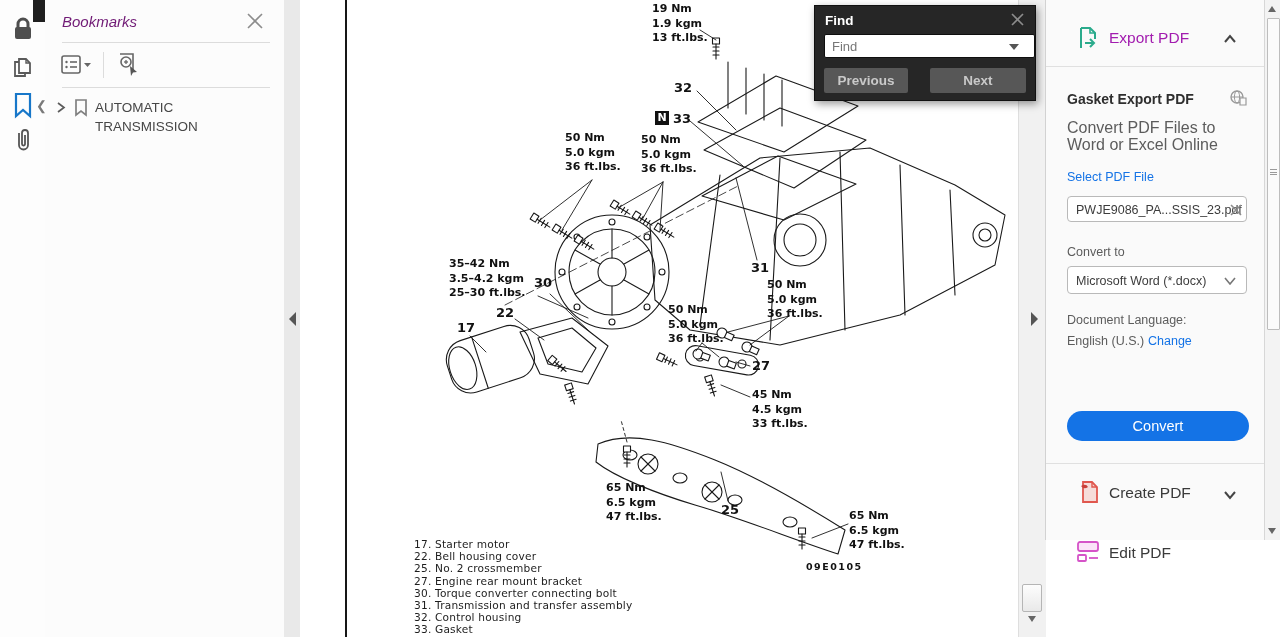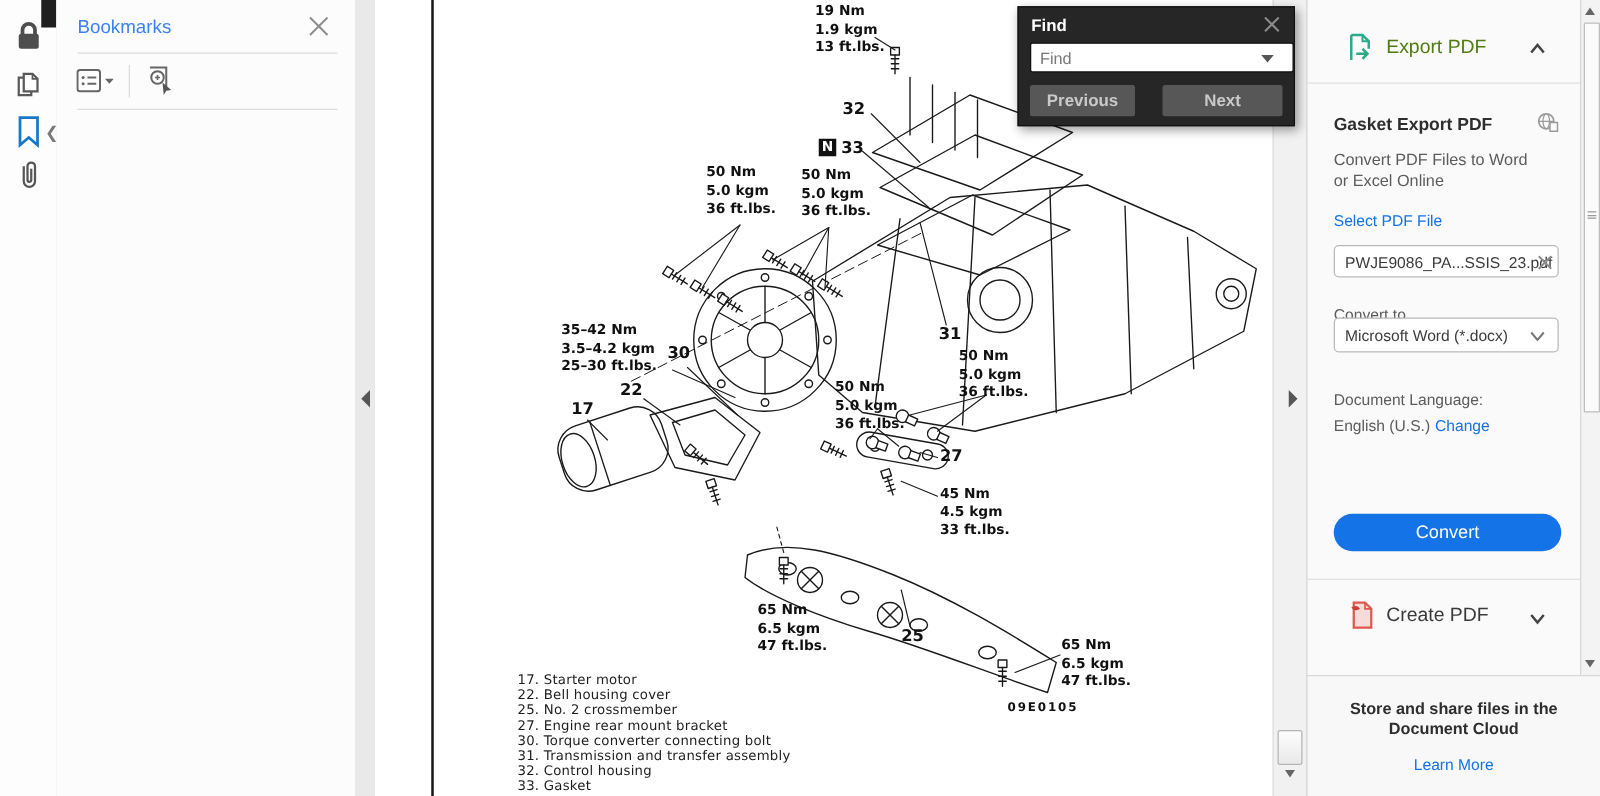--- a/index.html
+++ b/index.html
@@ -5,21 +5,21 @@
   html,body{margin:0;padding:0;background:#fff;}
   #app{position:relative;width:1280px;height:637px;overflow:hidden;
        font-family:"Liberation Sans",sans-serif;background:#fff;}
   
   .leftbar{position:absolute;left:0;top:0;width:45px;height:637px;background:#fdfdfd;border-right:1px solid #d2d2d2;}
   .leftbar .frag{position:absolute;left:33px;top:0;width:12px;height:22px;background:#1f1f1f;}
   .lb-btn{position:absolute;left:8px;width:30px;height:30px;display:flex;align-items:center;justify-content:center;cursor:pointer;}
   .panel-notch{position:absolute;left:36px;top:98px;width:9px;height:16px;color:#7a7a7a;font-size:13px;line-height:16px;}
   
   .bmpanel{position:absolute;left:45px;top:0;width:239px;height:637px;background:#fcfcfc;border-right:1px solid #c9c9c9;}
-  .bm-title{position:absolute;left:17px;top:13px;font-size:15px;color:#3b82f6;}
+  .bm-title{position:absolute;left:17px;top:13px;font-size:15px;color:#701a75;font-style:italic;}
   .bm-close{position:absolute;right:20px;top:12px;width:18px;height:18px;}
   .bm-div{position:absolute;left:17px;right:14px;height:1px;background:#dcdcdc;}
   .bm-toolbtn{position:absolute;top:52px;width:34px;height:26px;display:flex;align-items:center;justify-content:center;}
   .bm-sep{position:absolute;left:58px;top:52px;width:1px;height:26px;background:#dcdcdc;}
   .bm-item{position:absolute;left:10px;top:98px;width:215px;display:flex;gap:6px;cursor:pointer;}
   .bm-item .lbl{font-size:13.5px;color:#474747;line-height:19px;width:120px;}
   
   .graystrip{position:absolute;left:284px;top:0;width:16px;height:637px;background:#e9e9e9;}
   .collapse-left{position:absolute;left:287px;top:310px;width:11px;height:18px;cursor:pointer;}
   .page{position:absolute;left:300px;top:0;width:718px;height:637px;background:#fff;}
@@ -41,24 +41,24 @@
   .find .fclose{position:absolute;right:10px;top:6px;width:15px;height:15px;}
   .find input{position:absolute;left:9px;top:28px;width:184px;height:22px;border:1px solid #0f0f0f;border-radius:2px;background:#fff;
       font-family:"Liberation Sans",sans-serif;font-size:13px;color:#333;padding:0 18px 0 7px;outline:none;}
   .find input::placeholder{color:#777;}
   .find .inarrow{position:absolute;right:16px;top:38px;width:0;height:0;border-left:5px solid transparent;border-right:5px solid transparent;border-top:6px solid #555;}
   .fbtn{position:absolute;top:62px;height:25px;background:#575757;border:none;border-radius:2px;color:#c9c9c9;font-family:"Liberation Sans",sans-serif;
       font-size:13.5px;font-weight:bold;cursor:pointer;}
   
   .rpanel{position:absolute;left:1045px;top:0;width:219px;height:540px;background:#fafafa;border-left:1px solid #d2d2d2;}
   .rp-hdr{position:absolute;left:0;top:20px;width:100%;height:38px;cursor:pointer;}
-  .rp-hdr .txt{position:absolute;left:63px;top:9px;font-size:15.5px;color:#4d7c0f;}
+  .rp-hdr .txt{position:absolute;left:63px;top:9px;font-size:15.5px;color:#a21caf;}
   .rp-div{position:absolute;left:0;width:219px;height:1px;background:#e0e0e0;}
   .rp-bold{position:absolute;left:21px;font-size:14px;font-weight:bold;color:#2e2e2e;}
-  .rp-desc{position:absolute;left:21px;width:165px;font-size:13px;color:#5c5c5c;line-height:16.5px;}
+  .rp-desc{position:absolute;left:21px;width:165px;font-size:16px;color:#5c5c5c;line-height:16.5px;}
   .rp-link{color:#1473e6;font-size:12.5px;cursor:pointer;text-decoration:none;}
   .rp-box{position:absolute;left:21px;width:180px;height:26px;border:1px solid #b9b9b9;border-radius:4px;background:#fff;
       font-size:12.5px;color:#3c3c3c;line-height:26px;padding-left:8px;box-sizing:border-box;cursor:pointer;}
   .rp-label{position:absolute;left:21px;font-size:12.5px;color:#5c5c5c;text-align:center;}
   .convert-btn{position:absolute;left:21px;top:411px;width:182px;height:30px;background:#1473e6;border:none;border-radius:16px;
       color:#fff;font-family:"Liberation Sans",sans-serif;font-size:14.5px;cursor:pointer;}
   .rp-row{position:absolute;left:0;width:100%;height:40px;cursor:pointer;}
   .rp-row .txt{position:absolute;left:63px;top:10px;font-size:15.5px;color:#3a3a3a;}
   .rp-footer{position:absolute;left:1045px;top:540px;width:235px;height:97px;background:#f8f8f8;border-top:1px solid #d8d8d8;border-left:1px solid #d2d2d2;box-sizing:border-box;}
   .rp-footer .bold{margin:18px auto 0;width:190px;text-align:center;font-size:13px;font-weight:bold;color:#2e2e2e;line-height:16px;}
@@ -129,20 +129,29 @@
     <div class="bm-toolbtn" style="left:66px">
       <svg class="icon" width="26" height="26" viewBox="0 0 26 26">
         <path d="M5 2 h13 v16" fill="none" stroke="#666" stroke-width="1.6"></path>
         <circle cx="11" cy="10" r="5" fill="none" stroke="#666" stroke-width="1.6"></circle>
         <line x1="11" y1="8" x2="11" y2="12" stroke="#666" stroke-width="1.3"></line>
           <line x1="9" y1="10" x2="13" y2="10" stroke="#666" stroke-width="1.3"></line>
         <path d="M15 14 l7 6 l-4 .5 l-2 3.5 z" fill="#555"></path>
       </svg>
     </div>
     <div class="bm-div" style="top:87px"></div>
+    <div class="bm-item">
+      <svg class="icon" width="12" height="19" viewBox="0 0 12 19">
+        <path d="M3 5 l6 4.5 l-6 4.5" fill="none" stroke="#5c5c5c" stroke-width="1.7"></path>
+      </svg>
+      <svg class="icon" width="16" height="19" viewBox="0 0 16 19">
+        <path d="M3 2 h10 v15 l-5 -4 l-5 4 z" fill="none" stroke="#808080" stroke-width="1.7"></path>
+      </svg>
+      <span class="lbl">AUTOMATIC TRANSMISSION</span>
+    </div>
   </div>
 
   <div class="graystrip"></div>
   <div class="collapse-left">
     <svg class="icon" width="11" height="18" viewBox="0 0 11 18">
         <path d="M9 2 L2 9 L9 16 z" fill="#555"></path>
       </svg>
   </div>
 
   <div class="page">
@@ -391,21 +400,21 @@
 
     <div class="rp-box" style="top:196px;padding-right:22px;overflow:hidden">
       <span>PWJE9086_PA...SSIS_23.pdf</span>
     </div>
     <svg class="icon x-icon" width="12" height="12" viewBox="0 0 12 12" style="position:absolute;left:184px;top:204px">
       <line x1="1" y1="1" x2="11" y2="11" stroke="#555"></line>
         <line x1="11" y1="1" x2="1" y2="11" stroke="#555"></line>
     </svg>
 
     <div class="rp-label" style="top:245px">Convert to</div>
-    <div class="rp-box" style="top:254px;height:28px;line-height:28px">
+    <div class="rp-box" style="top:266px;height:28px;line-height:28px">
       <span>Microsoft Word (*.docx)</span>
       <svg class="icon" width="12" height="8" viewBox="0 0 12 8" style="position:absolute;right:10px;top:10px">
         <path d="M1 1 L6 7 L11 1" fill="none" stroke="#777" stroke-width="1.6"></path>
       </svg>
     </div>
 
     <div class="rp-label" style="top:313px">Document Language:</div>
     <div class="rp-label" style="top:334px">English (U.S.)</div>
     <a class="rp-link" style="position:absolute;left:102px;top:334px">Change</a>
 
@@ -434,18 +443,14 @@
   </div>
 
   <div class="rpscroll">
     <div class="tri-up" style="position:absolute;left:3px;top:6px"></div>
     <div class="thumb">
         <div class="grip"></div>
       </div>
     <div class="tri-down" style="position:absolute;left:3px;top:528px"></div>
   </div>
 
-  <div class="rp-footer">
-    <div class="bold">Store and share files in the Document Cloud</div>
-    <a class="rp-link lm">Learn More</a>
-  </div>
 
 </div>
 
 </body></html>

